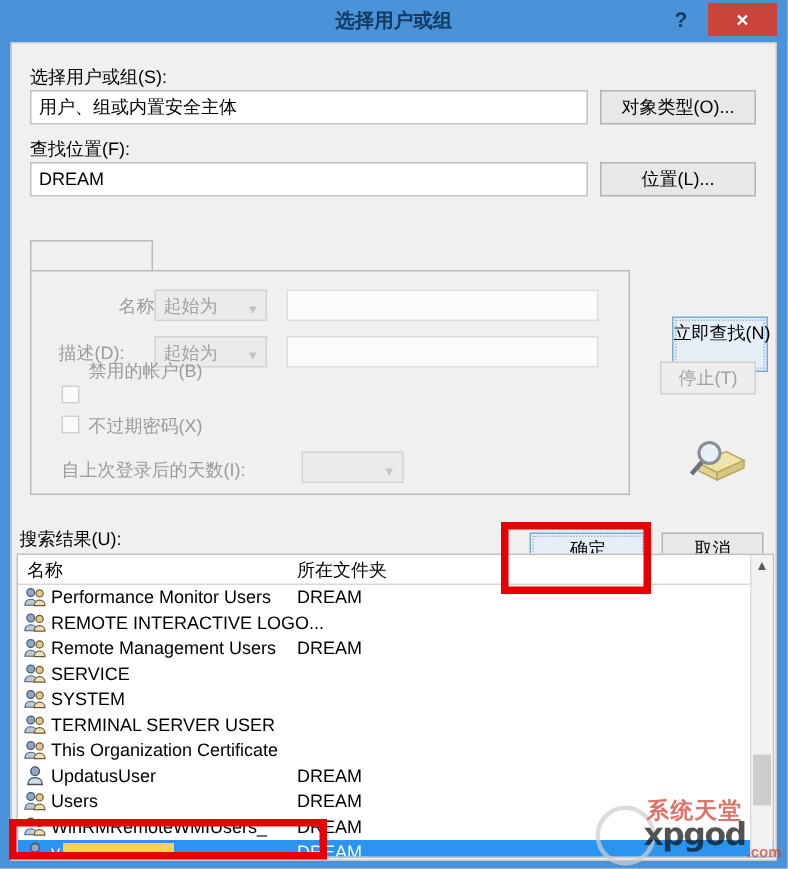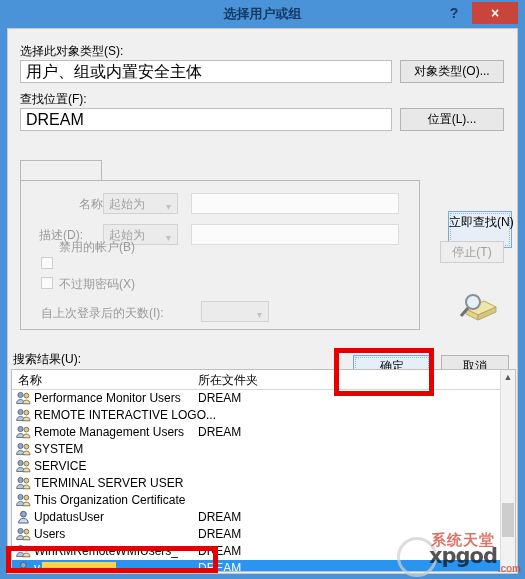--- a/index.html
+++ b/index.html
@@ -43,21 +43,21 @@
     border:1px solid #c8c8c8;
     box-sizing:border-box;
   }
 
   
   .lbl{position:absolute;font-size:12px;color:#000;white-space:nowrap;}
   .lbl.dis{color:#9a9a9a;}
 
   .tbox{
     position:absolute;background:#fff;border:1px solid #bfbfbf;
-    box-sizing:border-box;font-size:16px;color:#000;
+    box-sizing:border-box;font-size:12px;color:#000;
     padding:2px 5px;line-height:17px;overflow:hidden;white-space:nowrap;
   }
   .btn{
     position:absolute;background:#e8e8e8;border:1px solid #b4b4b4;
     box-sizing:border-box;font-size:12px;color:#000;
     text-align:center;cursor:default;white-space:nowrap;
   }
   .btn.dis{color:#a0a0a0;background:#eeeeee;border-color:#cfcfcf;}
   .btn.def{background:#e6eff8;border:1px solid #7aa9d4;outline:1px dotted #9bb8d4;outline-offset:-3px;}
 
@@ -166,21 +166,21 @@
   <div class="frame">
 
     <div class="titlebar">
       <div class="title-text">选择用户或组</div>
       <div class="help-btn">?</div>
       <div class="close-btn">×</div>
     </div>
 
     <div class="client">
 
-      <div class="lbl" style="left:12px;top:14px;">选择此对象类型(S):</div>
+      <div class="lbl" style="left:12px;top:14px;">选择用户或组(S):</div>
       <div class="tbox" style="left:12px;top:31px;width:372px;height:23px;">用户、组或内置安全主体</div>
       <div class="btn" style="left:392px;top:31px;width:104px;height:23px;line-height:21px;">对象类型(O)...</div>
 
       <div class="lbl" style="left:12px;top:62px;">查找位置(F):</div>
       <div class="tbox" style="left:12px;top:79px;width:372px;height:23px;">DREAM</div>
       <div class="btn" style="left:392px;top:79px;width:104px;height:23px;line-height:21px;">位置(L)...</div>
 
       <div class="tabstrip">
         <div class="tab">一般性查询</div>
       </div>
@@ -269,31 +269,31 @@
               <span class="nm">Remote Management Users</span>
               <span class="fd">DREAM</span>
             </div>
             <div class="row">
               <span class="ic"><svg width="15" height="14" viewBox="0 0 15 14">
                   <circle cx="4.5" cy="4" r="2.6" fill="#8fa8c4" stroke="#4a5c73" stroke-width=".8"></circle>
                   <path d="M0.6 12.5c0-2.6 1.8-4 3.9-4s3.9 1.4 3.9 4z" fill="#b9c9dc" stroke="#4a5c73" stroke-width=".8"></path>
                   <circle cx="10.4" cy="4.6" r="2.4" fill="#e3c98a" stroke="#6a5a33" stroke-width=".8"></circle>
                   <path d="M6.8 12.8c0-2.4 1.7-3.7 3.6-3.7s3.6 1.3 3.6 3.7z" fill="#f0dfb2" stroke="#6a5a33" stroke-width=".8"></path>
                 </svg></span>
+              <span class="nm">SERVICE</span>
+              <span class="fd"></span>
+            </div>
+            <div class="row">
+              <span class="ic"><svg width="15" height="14" viewBox="0 0 15 14">
+                  <circle cx="4.5" cy="4" r="2.6" fill="#8fa8c4" stroke="#4a5c73" stroke-width=".8"></circle>
+                  <path d="M0.6 12.5c0-2.6 1.8-4 3.9-4s3.9 1.4 3.9 4z" fill="#b9c9dc" stroke="#4a5c73" stroke-width=".8"></path>
+                  <circle cx="10.4" cy="4.6" r="2.4" fill="#e3c98a" stroke="#6a5a33" stroke-width=".8"></circle>
+                  <path d="M6.8 12.8c0-2.4 1.7-3.7 3.6-3.7s3.6 1.3 3.6 3.7z" fill="#f0dfb2" stroke="#6a5a33" stroke-width=".8"></path>
+                </svg></span>
               <span class="nm">SYSTEM</span>
-              <span class="fd"></span>
-            </div>
-            <div class="row">
-              <span class="ic"><svg width="15" height="14" viewBox="0 0 15 14">
-                  <circle cx="4.5" cy="4" r="2.6" fill="#8fa8c4" stroke="#4a5c73" stroke-width=".8"></circle>
-                  <path d="M0.6 12.5c0-2.6 1.8-4 3.9-4s3.9 1.4 3.9 4z" fill="#b9c9dc" stroke="#4a5c73" stroke-width=".8"></path>
-                  <circle cx="10.4" cy="4.6" r="2.4" fill="#e3c98a" stroke="#6a5a33" stroke-width=".8"></circle>
-                  <path d="M6.8 12.8c0-2.4 1.7-3.7 3.6-3.7s3.6 1.3 3.6 3.7z" fill="#f0dfb2" stroke="#6a5a33" stroke-width=".8"></path>
-                </svg></span>
-              <span class="nm">SERVICE</span>
               <span class="fd"></span>
             </div>
             <div class="row">
               <span class="ic"><svg width="15" height="14" viewBox="0 0 15 14">
                   <circle cx="4.5" cy="4" r="2.6" fill="#8fa8c4" stroke="#4a5c73" stroke-width=".8"></circle>
                   <path d="M0.6 12.5c0-2.6 1.8-4 3.9-4s3.9 1.4 3.9 4z" fill="#b9c9dc" stroke="#4a5c73" stroke-width=".8"></path>
                   <circle cx="10.4" cy="4.6" r="2.4" fill="#e3c98a" stroke="#6a5a33" stroke-width=".8"></circle>
                   <path d="M6.8 12.8c0-2.4 1.7-3.7 3.6-3.7s3.6 1.3 3.6 3.7z" fill="#f0dfb2" stroke="#6a5a33" stroke-width=".8"></path>
                 </svg></span>
               <span class="nm">TERMINAL SERVER USER</span>

